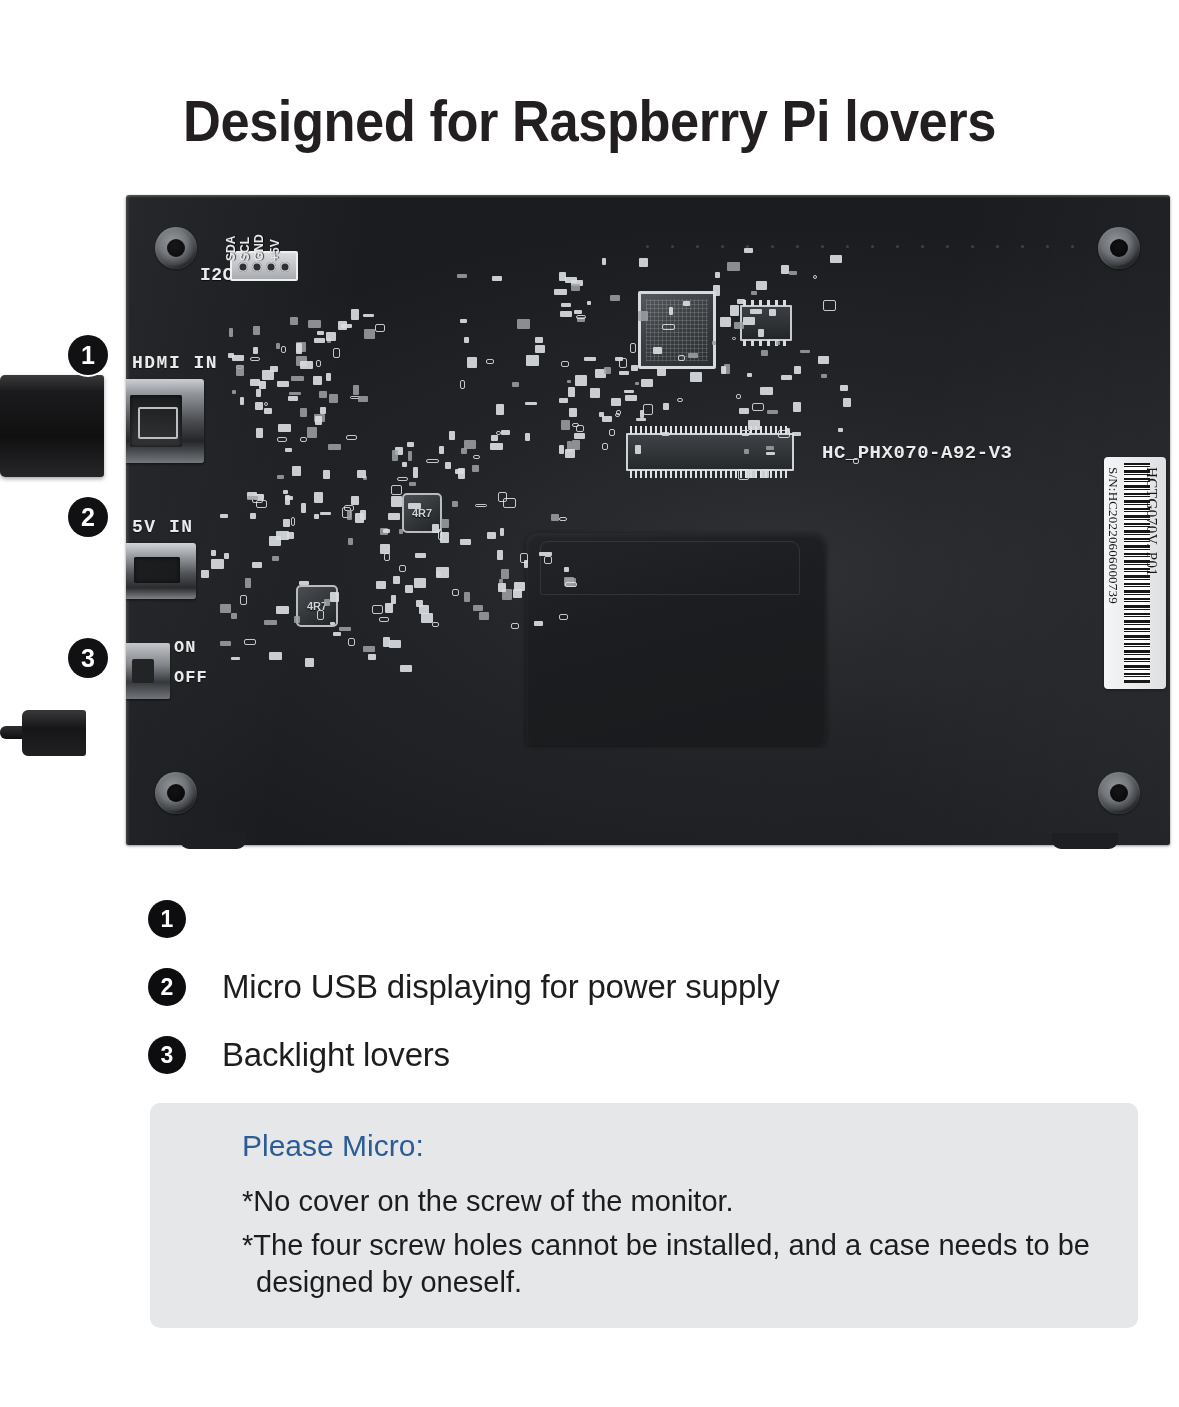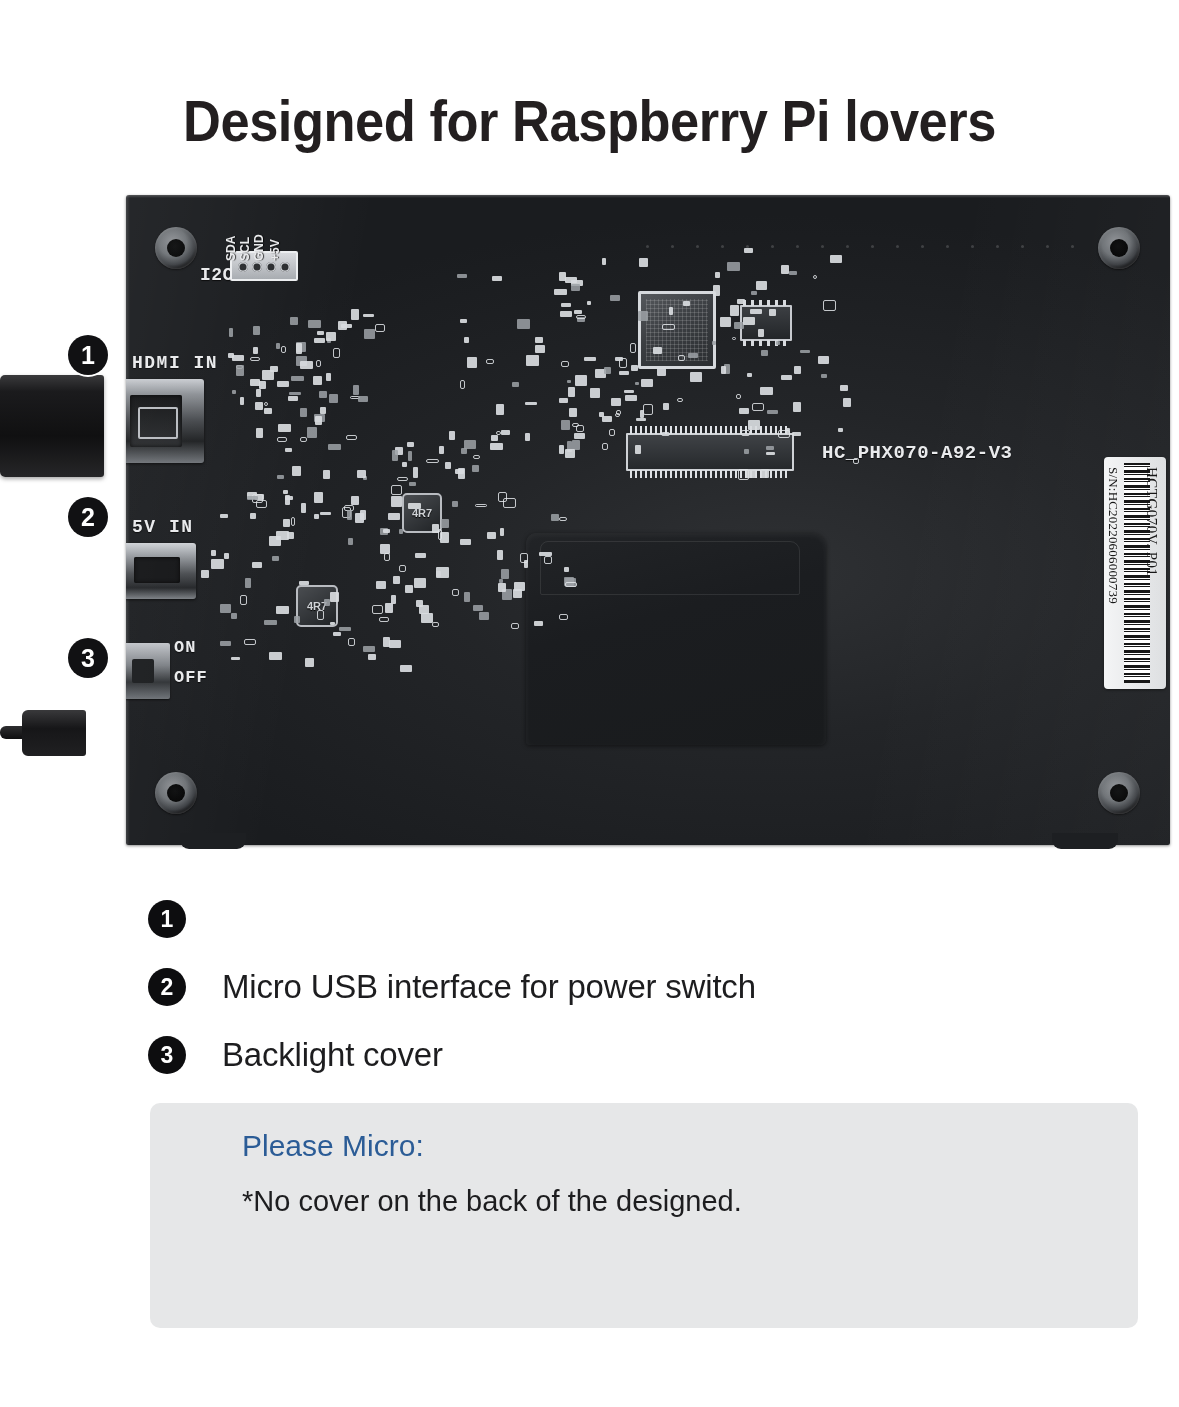--- a/index.html
+++ b/index.html
@@ -797,24 +797,25 @@
   <div class="badge b2">2</div>
   <div class="badge b3">3</div>
 </div>
 
 <div class="legend">
   <div class="legend-row">
     <div class="legend-badge">1</div>
   </div>
   <div class="legend-row">
     <div class="legend-badge">2</div>
-    <div class="legend-text">Micro USB interface for power switch</div>
+    <div class="legend-text">Micro USB displaying for power supply</div>
   </div>
   <div class="legend-row">
     <div class="legend-badge">3</div>
-    <div class="legend-text">Backlight cover</div>
+    <div class="legend-text">Backlight lovers</div>
   </div>
 </div>
 
 <div class="notebox">
   <div class="note-title">Please Micro:</div>
-  <div class="note-line">*No cover on the back of the designed.</div>
+  <div class="note-line">*No cover on the screw of the monitor.</div>
+  <div class="note-line">*The four screw holes cannot be installed, and a case needs to be designed by oneself.</div>
 </div>
 
 </body></html>

